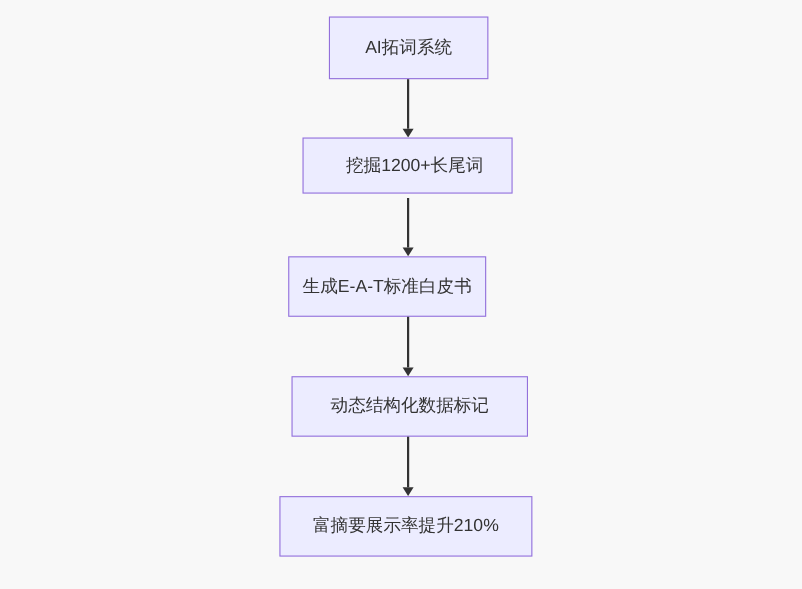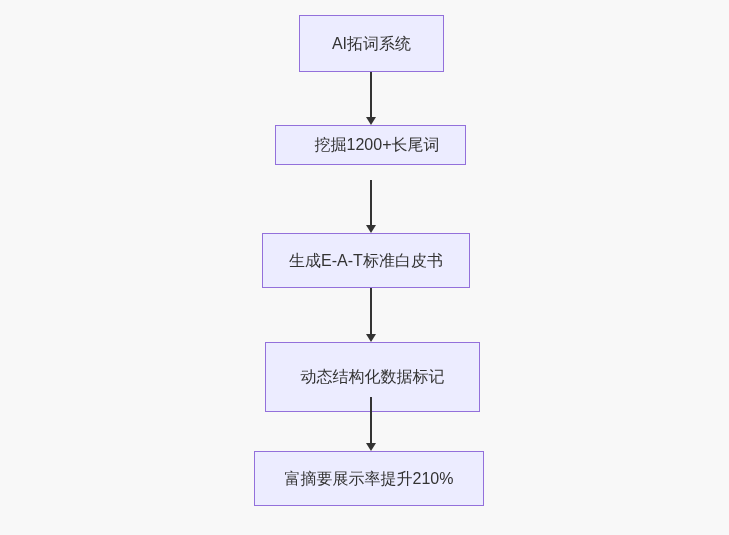--- a/index.html
+++ b/index.html
@@ -61,39 +61,39 @@
 
   <div class="node" style="left:299px; top:15px; width:145px; height:57px;">
     <span class="node-label">AI拓词系统</span>
   </div>
 
   <div class="edge" style="left:365px; top:72px; height:53px;">
     <div class="edge-line"></div>
     <div class="edge-arrowhead"></div>
   </div>
 
-  <div class="node" style="left:275px; top:125px; width:191px; height:40px;padding-left:13px;">
+  <div class="node" style="left:275px; top:125px; width:191px; height:51px;padding-left:13px;">
     <span class="node-label">挖掘1200+长尾词</span>
   </div>
 
   <div class="edge" style="left:365px; top:180px; height:53px;">
     <div class="edge-line"></div>
     <div class="edge-arrowhead"></div>
   </div>
 
-  <div class="node" style="left:262px; top:233px; width:208px; height:55px;">
+  <div class="node" style="left:262px; top:233px; width:180px; height:55px;">
     <span class="node-label">生成E-A-T标准白皮书</span>
   </div>
 
   <div class="edge" style="left:365px; top:288px; height:54px;">
     <div class="edge-line"></div>
     <div class="edge-arrowhead"></div>
   </div>
 
-  <div class="node" style="left:265px; top:342px; width:215px; height:70px;">
+  <div class="node" style="left:265px; top:342px; width:215px; height:55px;">
     <span class="node-label">动态结构化数据标记</span>
   </div>
 
   <div class="edge" style="left:365px; top:397px; height:54px;">
     <div class="edge-line"></div>
     <div class="edge-arrowhead"></div>
   </div>
 
   <div class="node" style="left:254px; top:451px; width:230px; height:55px;">
     <span class="node-label">富摘要展示率提升210%</span>

